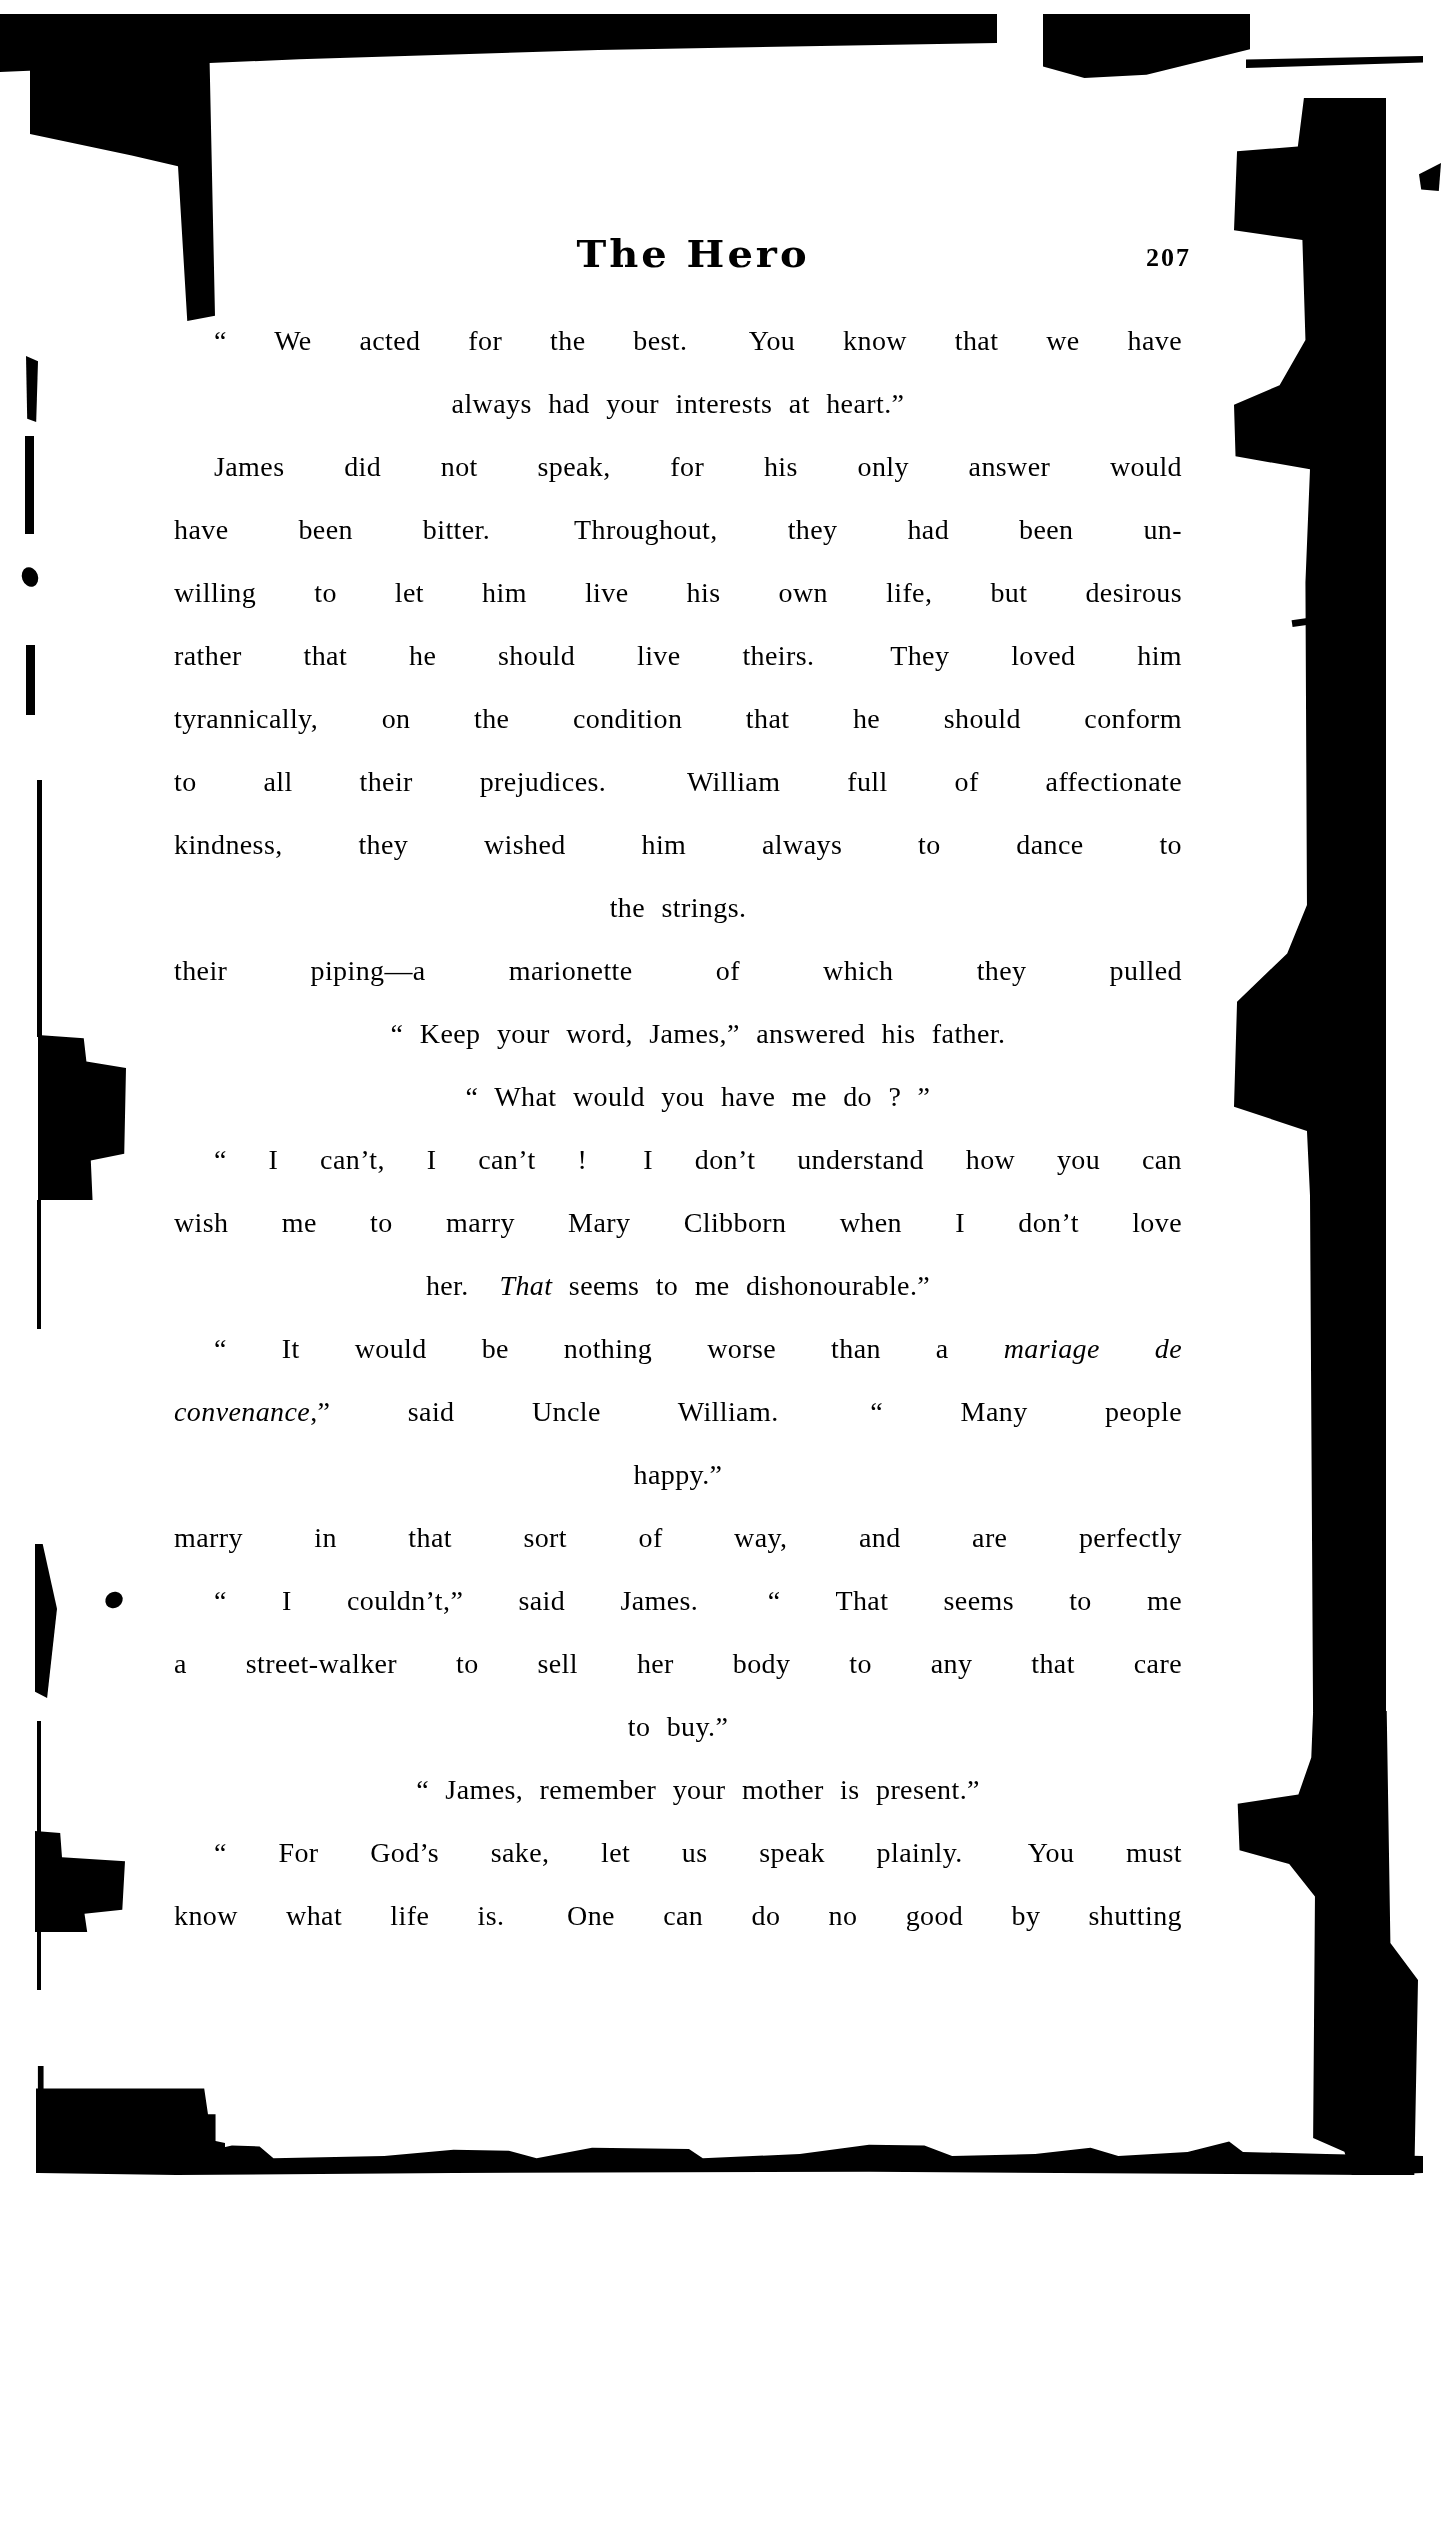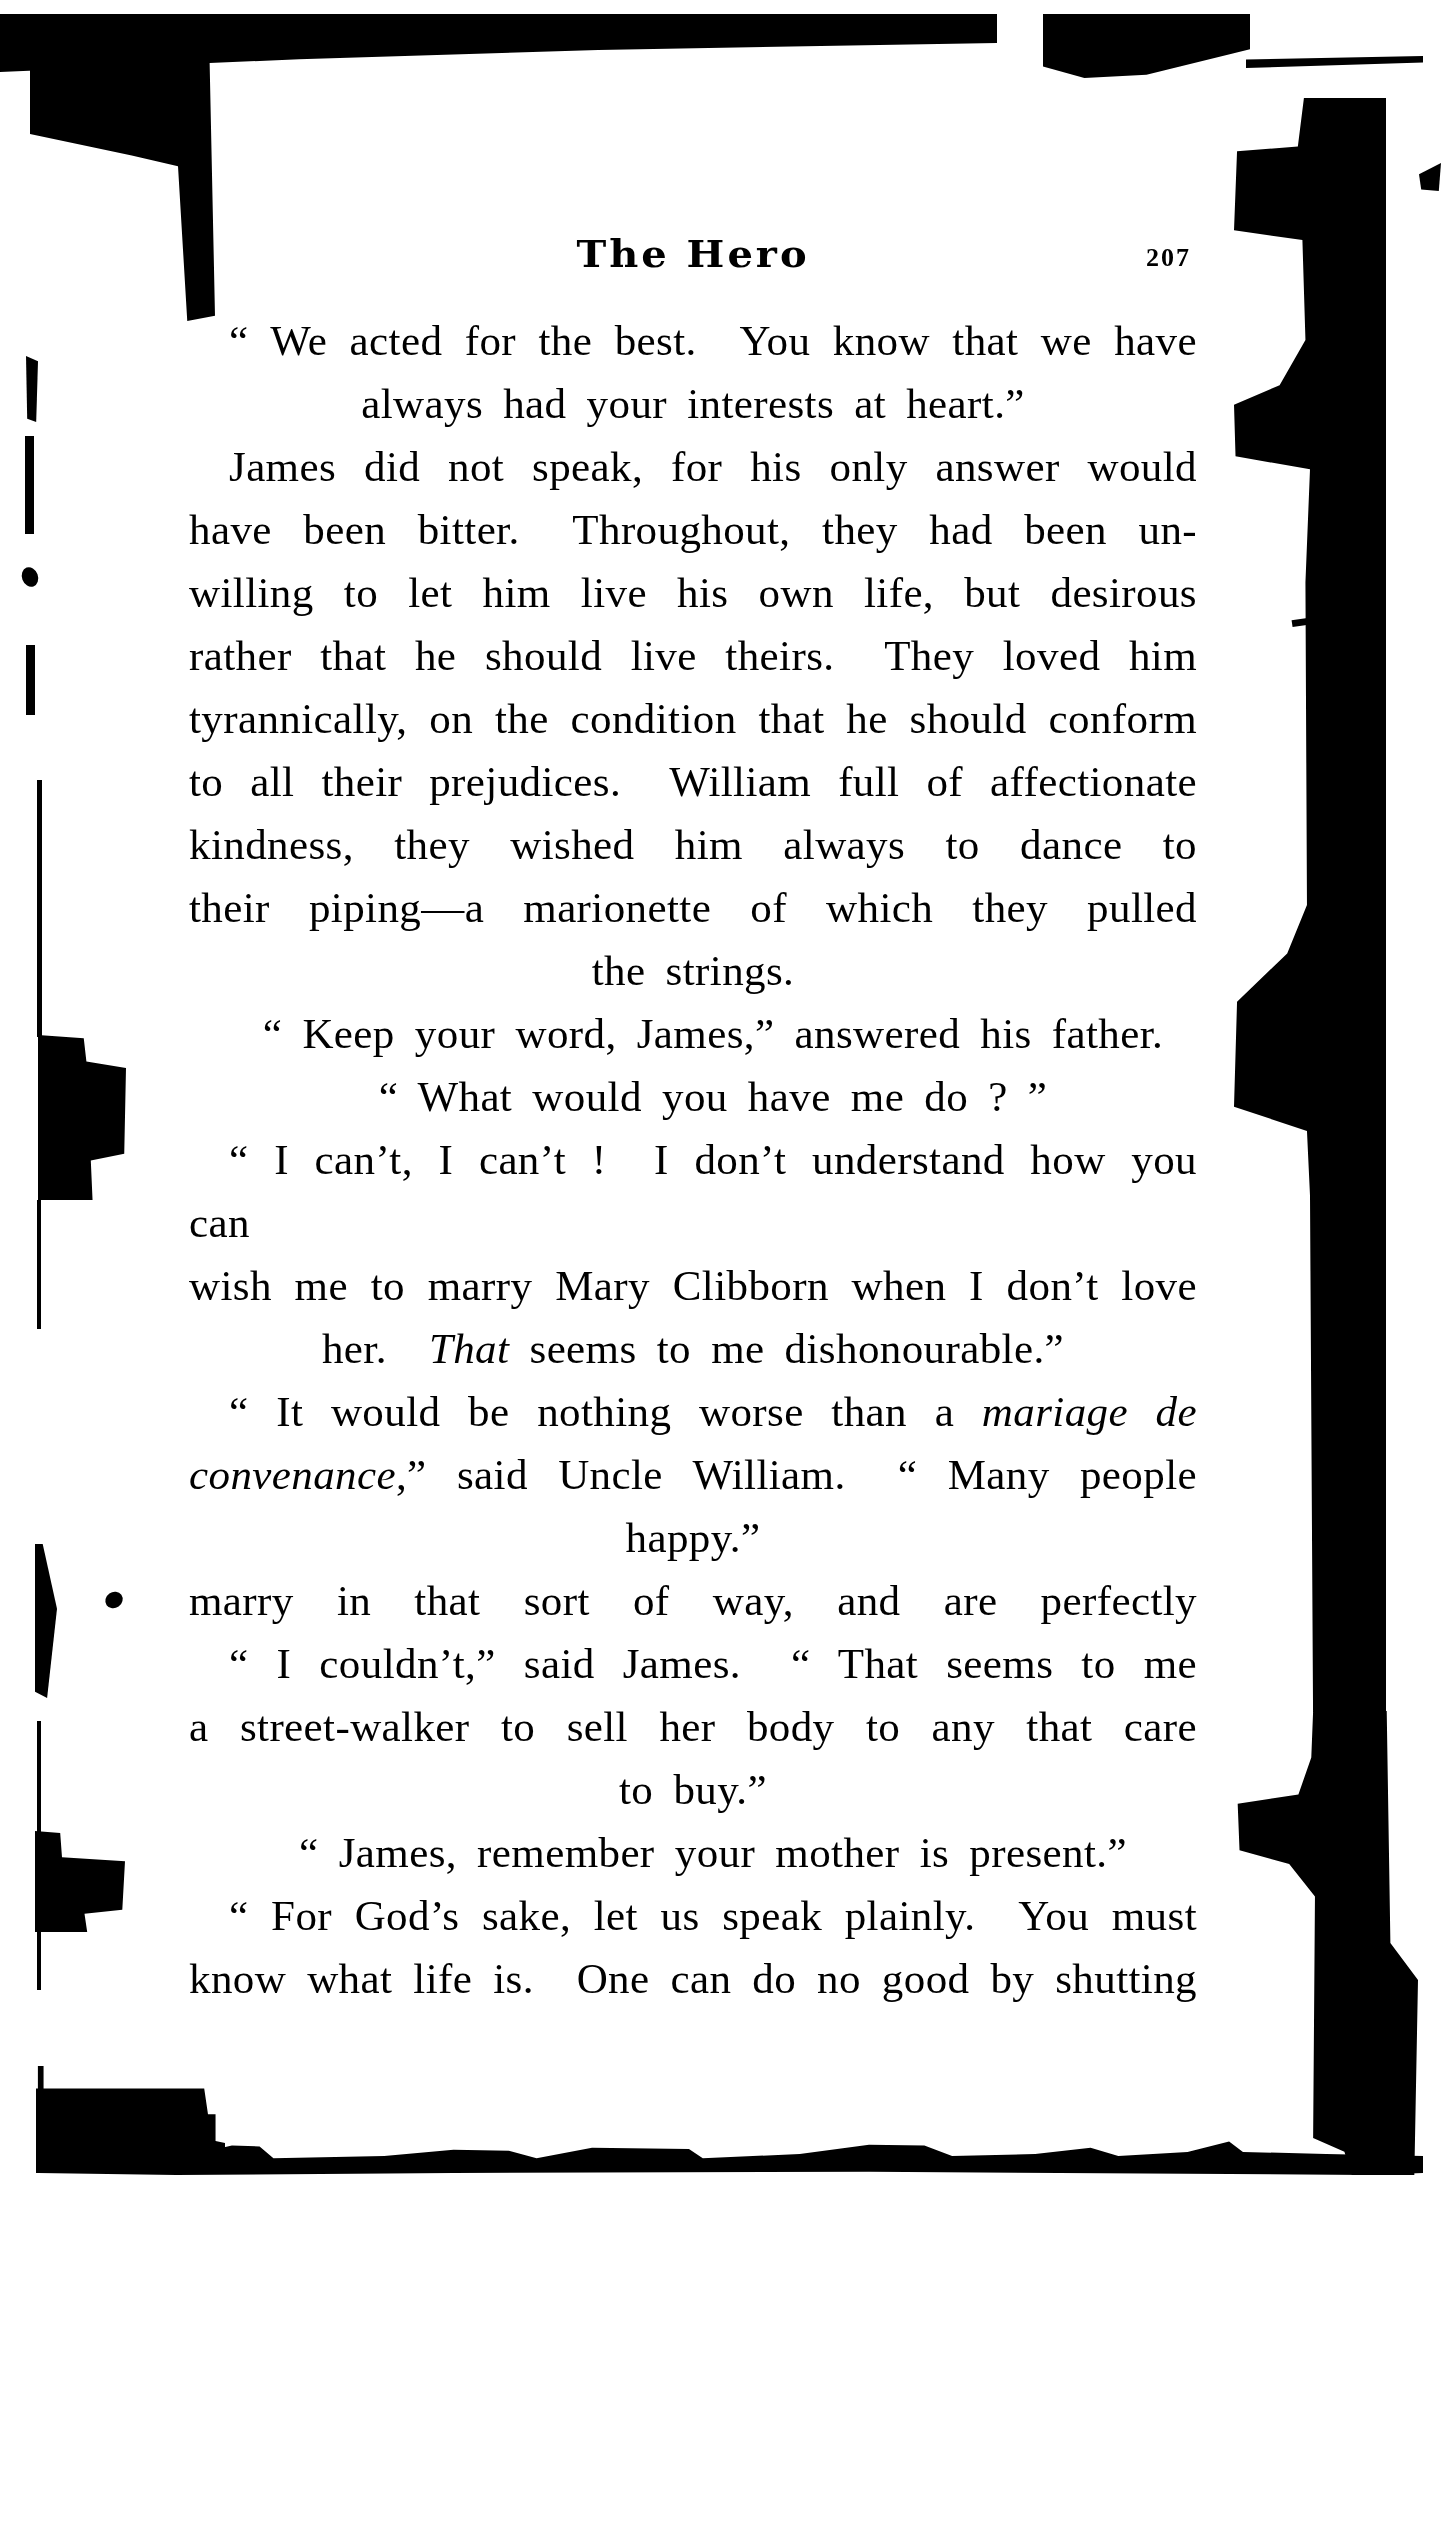--- a/index.html
+++ b/index.html
@@ -37,22 +37,22 @@
     right: 6px; top: 10px;
     font-size: 26px;
     font-weight: bold;
     letter-spacing: 2px;
     line-height: 34px;
   }
 
   
   .text-block {
     position: absolute;
-    left: 189px; top: 295px; width: 1008px;
-    font-size: 43px;
+    left: 174px; top: 295px; width: 1008px;
+    font-size: 28px;
     line-height: 63px;
     word-spacing: 9px;
     letter-spacing: 0.4px;
   }
   .line { white-space: normal; text-align: center; }
   .line.justify { text-align: justify; text-align-last: justify; }
   .line.indent { text-indent: 40px; }
   .line .it { font-style: italic; }
 </style>
 </head>
@@ -106,22 +106,22 @@
   <div class="text-block">
       <div class="line indent justify"><span>“ We acted for the best.  You know that we have</span></div>
       <div class="line"><span>always had your interests at heart.”</span></div>
       <div class="line indent justify"><span>James did not speak, for his only answer would</span></div>
       <div class="line justify"><span>have been bitter.  Throughout, they had been un-</span></div>
       <div class="line justify"><span>willing to let him live his own life, but desirous</span></div>
       <div class="line justify"><span>rather that he should live theirs.  They loved him</span></div>
       <div class="line justify"><span>tyrannically, on the condition that he should conform</span></div>
       <div class="line justify"><span>to all their prejudices.  William full of affectionate</span></div>
       <div class="line justify"><span>kindness, they wished him always to dance to</span></div>
+      <div class="line"><span>the strings.</span></div>
       <div class="line justify"><span>their piping—a marionette of which they pulled</span></div>
-      <div class="line"><span>the strings.</span></div>
       <div class="line indent"><span>“ Keep your word, James,” answered his father.</span></div>
       <div class="line indent"><span>“ What would you have me do ? ”</span></div>
       <div class="line indent justify"><span>“ I can’t, I can’t !  I don’t understand how you can</span></div>
       <div class="line justify"><span>wish me to marry Mary Clibborn when I don’t love</span></div>
       <div class="line"><span>her.  </span><span class="it">That</span><span> seems to me dishonourable.”</span></div>
       <div class="line indent justify"><span>“ It would be nothing worse than a </span><span class="it">mariage de</span></div>
       <div class="line justify"><span class="it">convenance</span><span>,” said Uncle William.  “ Many people</span></div>
       <div class="line"><span>happy.”</span></div>
       <div class="line justify"><span>marry in that sort of way, and are perfectly</span></div>
       <div class="line indent justify"><span>“ I couldn’t,” said James.  “ That seems to me</span></div>

